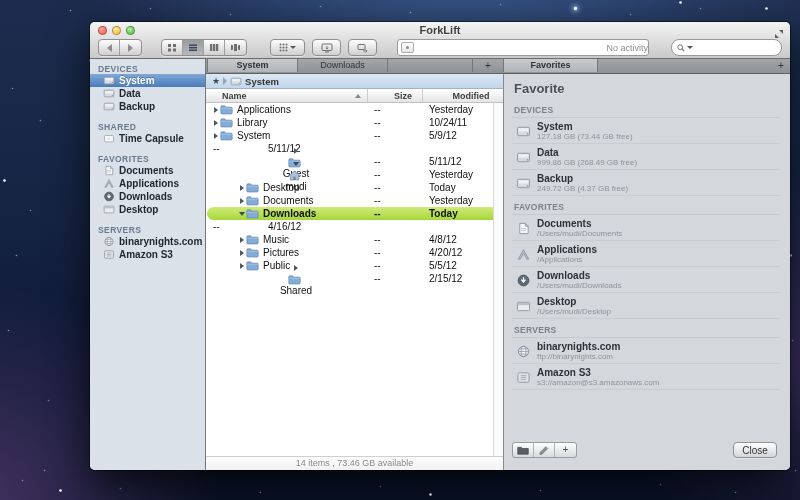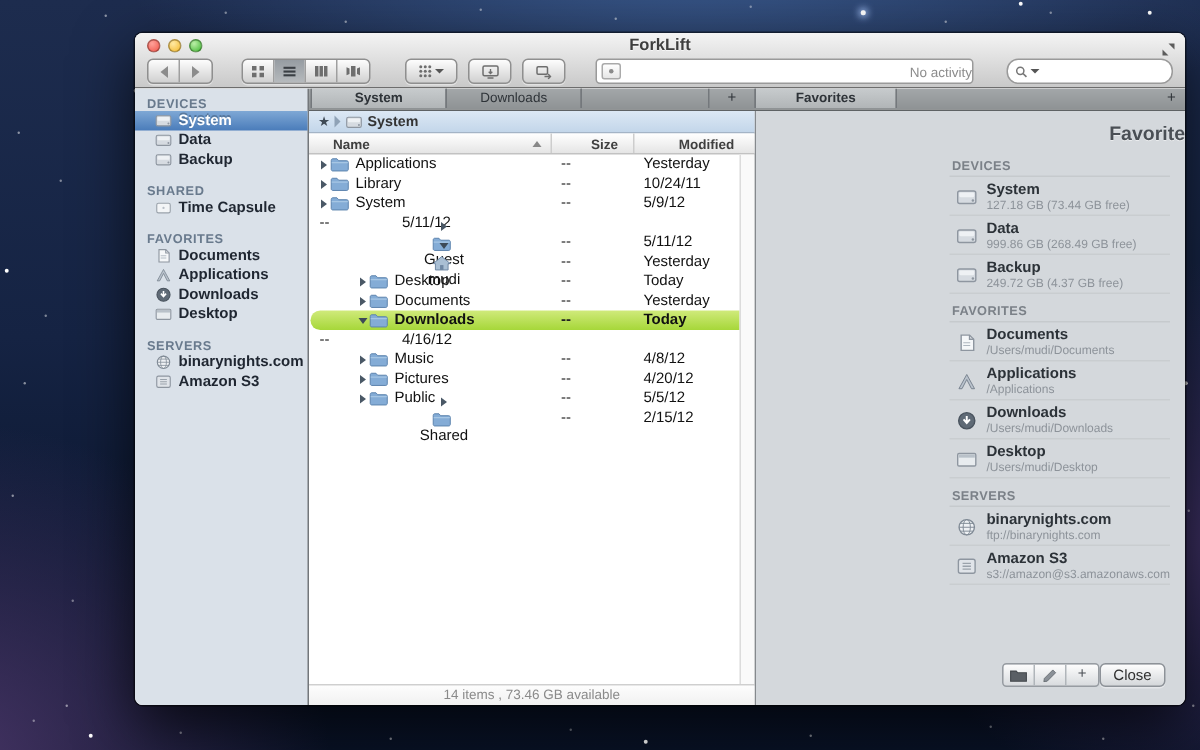--- a/index.html
+++ b/index.html
@@ -116,21 +116,21 @@
   .frow.selected{background:linear-gradient(#d0ea7b,#a6d739);border-radius:7px;font-weight:bold;}
   .disc{width:9px;height:13px;flex:none;display:inline-flex;align-items:center;justify-content:center;}
   .disc.collapsed::before{content:'';border-left:4px solid #4a5866;border-top:3px solid transparent;border-bottom:3px solid transparent;}
   .disc.expanded::before{content:'';border-top:4px solid #3d4a57;border-left:3px solid transparent;border-right:3px solid transparent;}
   .ficon{width:13px;height:11px;flex:none;display:inline-flex;margin-right:4px;}
   .ficon svg{width:100%;height:100%;}
   .scrolltrack{position:absolute;right:0;top:0;bottom:0;width:9px;background:#fafafa;border-left:1px solid #dcdcdc;}
   .statusbar{height:13px;flex:none;background:linear-gradient(#fdfdfd,#f1f1f1);border-top:1px solid #cfcfcf;
     text-align:center;font-size:9px;color:#8a8a8a;line-height:13px;}
 
-  .favpanel{flex:1;background:#d4d8dc;display:flex;flex-direction:column;min-width:0;align-items:flex-end;}
+  .favpanel{flex:1;background:#d4d8dc;display:flex;flex-direction:column;min-width:0;}
   .ptitle{font-size:13px;font-weight:bold;color:#4a4f55;padding:7px 0 3px 10px;text-shadow:0 1px 0 rgba(255,255,255,.5);}
   .plist{flex:1;overflow:hidden;padding:0 10px 0 8px;}
   .pentry.header{font-size:8.5px;font-weight:bold;color:#7b8188;letter-spacing:.3px;padding:6px 0 2px 2px;
     border-bottom:1px solid #c6cacd;}
   .pentry.item{display:grid;grid-template-columns:21px 1fr;align-items:center;padding:3px 0 2px 4px;
     border-bottom:1px solid #c9cdd0;}
   .pentry.item .picon{grid-row:1/3;width:15px;height:13px;display:inline-flex;}
   .pentry.item .picon svg{width:100%;height:100%;}
   .pentry .phead{display:none;}
   .pentry.header .phead{display:inline;}

